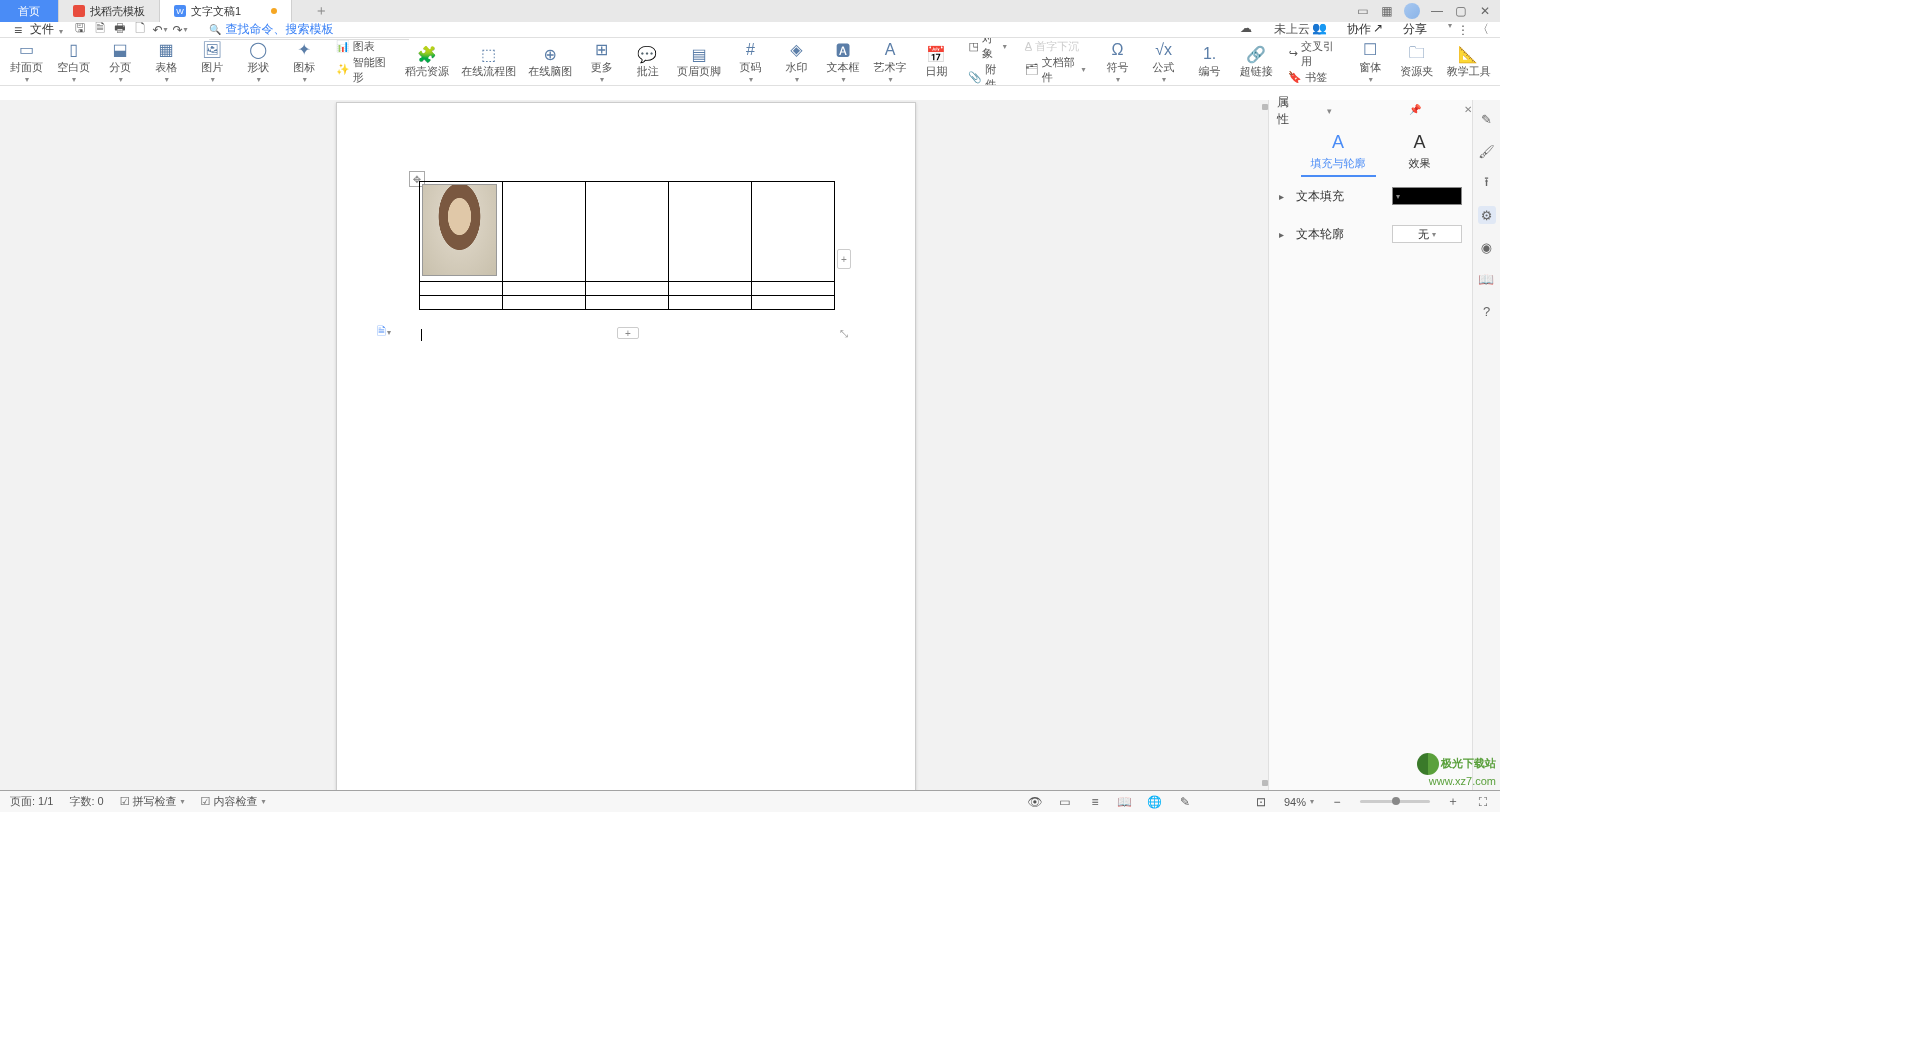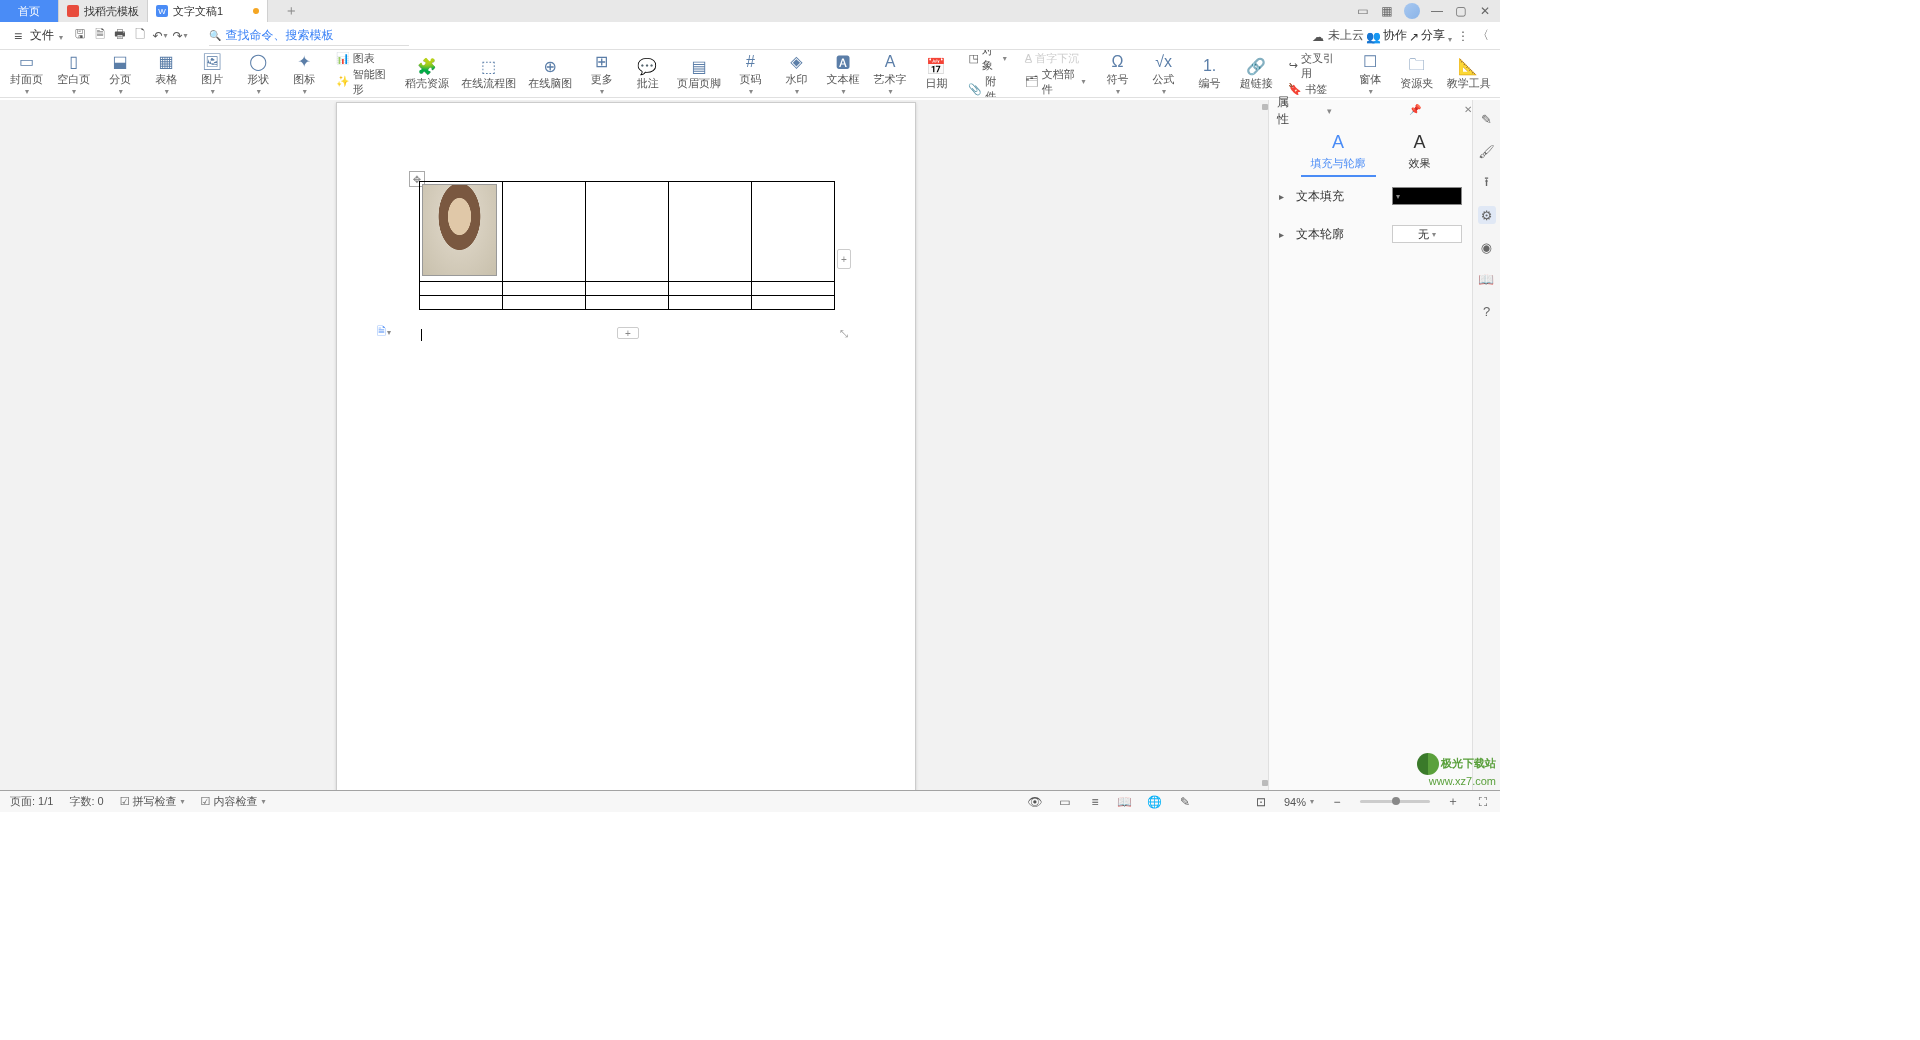--- a/index.html
+++ b/index.html
@@ -1,44 +1,44 @@
 <!DOCTYPE html>
 <html><head>
 <meta charset="utf-8">
 <style>
 * { margin: 0; padding: 0; box-sizing: border-box; font-family: "Microsoft YaHei", Arial, sans-serif; }
 body { background: #fff; font-size: 12px; color: #333; overflow: hidden; width: 1500px; height: 812px; position: relative; }
 
 
 .titlebar { height: 22px; background: #e8e8e8; display: flex; align-items: stretch; }
-.tab { display: flex; align-items: center; padding: 0 8px; gap: 5px; border-right: 1px solid #d0d0d0; font-size: 11px; cursor: pointer; }
+.tab { display: flex; align-items: center; padding: 0 14px; gap: 5px; border-right: 1px solid #d0d0d0; font-size: 11px; cursor: pointer; }
 .tab.home { background: #4a8cf6; color: #fff; padding: 0 18px; }
 .tab.active { background: #fff; }
 .tab-icon-red { width: 12px; height: 12px; background: #e84c3d; border-radius: 2px; display: inline-block; }
 .tab-icon-blue { width: 12px; height: 12px; background: #4a8cf6; border-radius: 2px; display: inline-flex; align-items:center; justify-content:center; color:#fff; font-size:8px; }
 .tab .dot { width: 6px; height: 6px; background: #f5a623; border-radius: 50%; margin-left: 25px; }
 .tab .add { font-size: 14px; color: #888; padding: 0 8px; }
 .titlebar-right { margin-left: auto; display: flex; align-items: center; gap: 10px; padding-right: 8px; }
 .tb-icon { width: 14px; height: 14px; display:inline-flex; align-items:center; justify-content:center; color: #666; font-size: 12px; cursor:pointer; }
 .tb-avatar { width: 16px; height: 16px; background: linear-gradient(135deg,#a8c8f0,#8ab4e8); border-radius: 50%; }
 
 
-.menubar { height: 28px; border-bottom: 1px solid #e0e0e0; display: flex; align-items: center; padding: 0 8px; gap: 2px; }
+.menubar { height: 16px; border-bottom: 1px solid #e0e0e0; display: flex; align-items: center; padding: 0 8px; gap: 2px; }
 .file-menu { display:flex; align-items:center; gap:4px; padding:0 6px; font-size:12px; cursor:pointer;}
 .hamburger { display:inline-block; width:12px; }
 .hamburger::before { content:"≡"; font-size:14px; color:#555;}
 .qbtn { width:18px; height:18px; display:inline-flex; align-items:center; justify-content:center; color:#555; font-size:12px; cursor:pointer; }
 .menu-tabs { display: flex; gap: 4px; margin-left: 12px; }
 .menu-tab { padding: 3px 10px; font-size: 12px; border-radius: 3px; cursor:pointer; }
 .menu-tab.active { background: #4a8cf6; color: #fff; }
 .search-box { margin-left: 18px; width: 200px; height: 20px; border-bottom: 1px solid #ddd; display:flex; align-items:center; gap:4px; color:#3b82f6; }
 .search-box .sicon::before { content:"🔍"; font-size:10px;}
 .menubar-right { margin-left: auto; display: flex; align-items: center; gap: 12px; font-size: 12px; color:#555; }
 .cloud-icon::before { content:"☁"; margin-right:2px;}
-.mr-item { display:flex; align-items:flex-end; gap:2px; cursor:pointer;}
+.mr-item { display:flex; align-items:flex-start; gap:20px; cursor:pointer;}
 
 
 .ribbon { height: 48px; border-bottom: 1px solid #e0e0e0; display: flex; align-items: center; padding: 0 12px; gap: 18px; background:#fff; overflow:hidden; }
 .rb-item { display: flex; flex-direction: column; align-items: center; gap: 0px; font-size: 11px; color: #555; cursor:pointer; min-width:28px; }
 .rb-icon { width: 20px; height: 20px; display:inline-flex; align-items:center; justify-content:center; color:#5b7ea8; font-size:16px; border:1px solid transparent;}
 .rb-label { font-size: 11px; white-space:nowrap; }
 .rb-group-mini { display:flex; flex-direction:column; gap:1px; font-size:11px; color:#555;}
 .rb-group-mini .mini-row { display:flex; align-items:center; gap:3px; cursor:pointer;}
 .dd::after { content:"▾"; font-size:8px; color:#888; margin-left:1px; }
 

